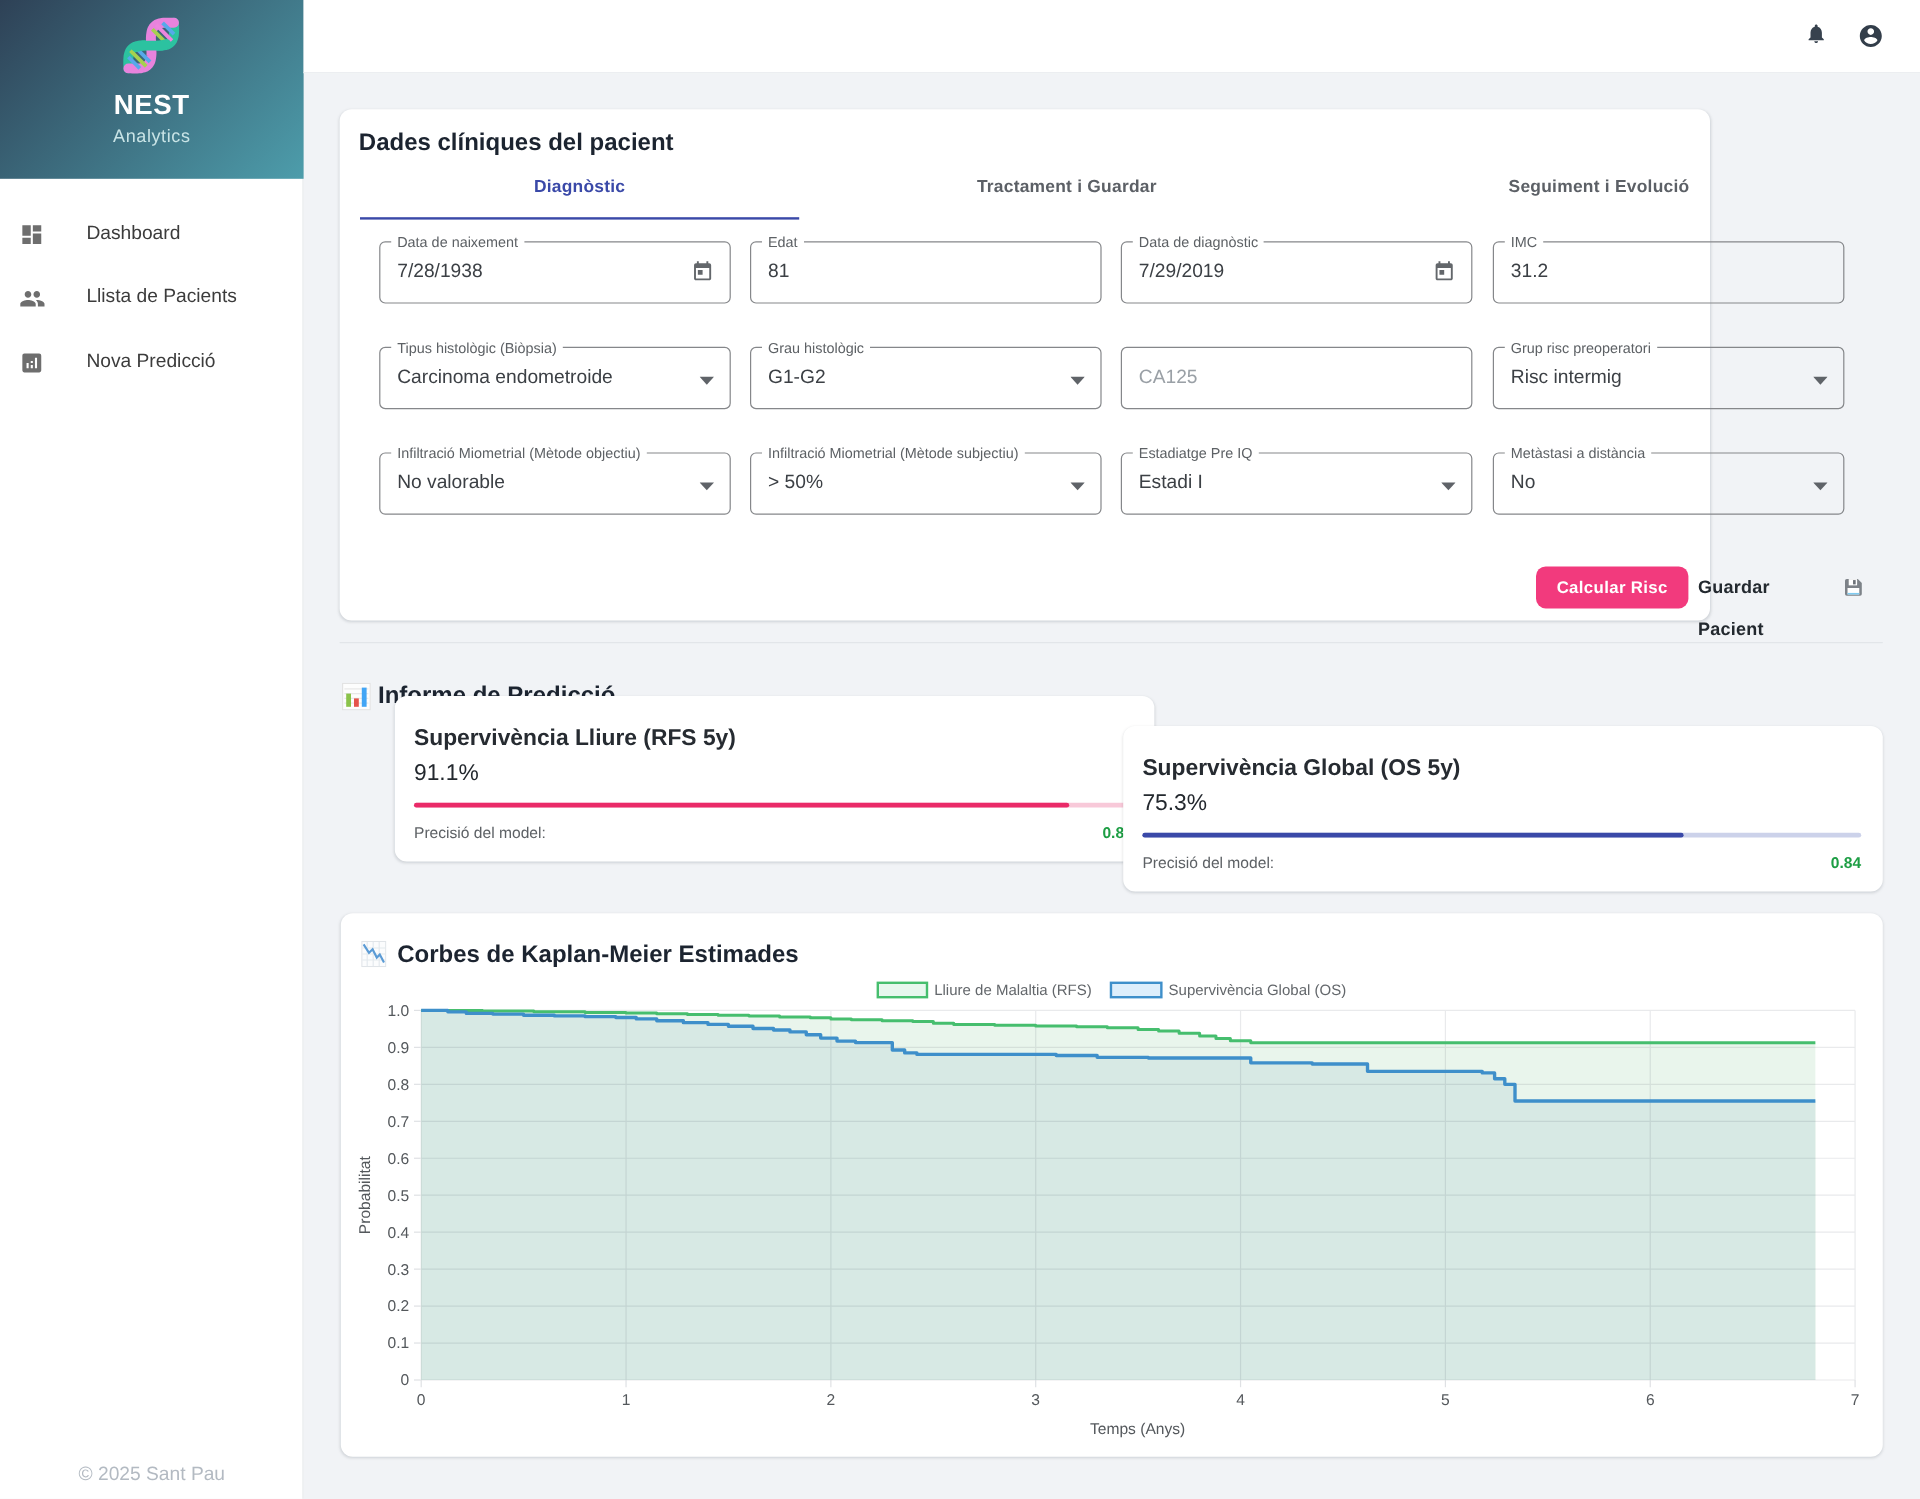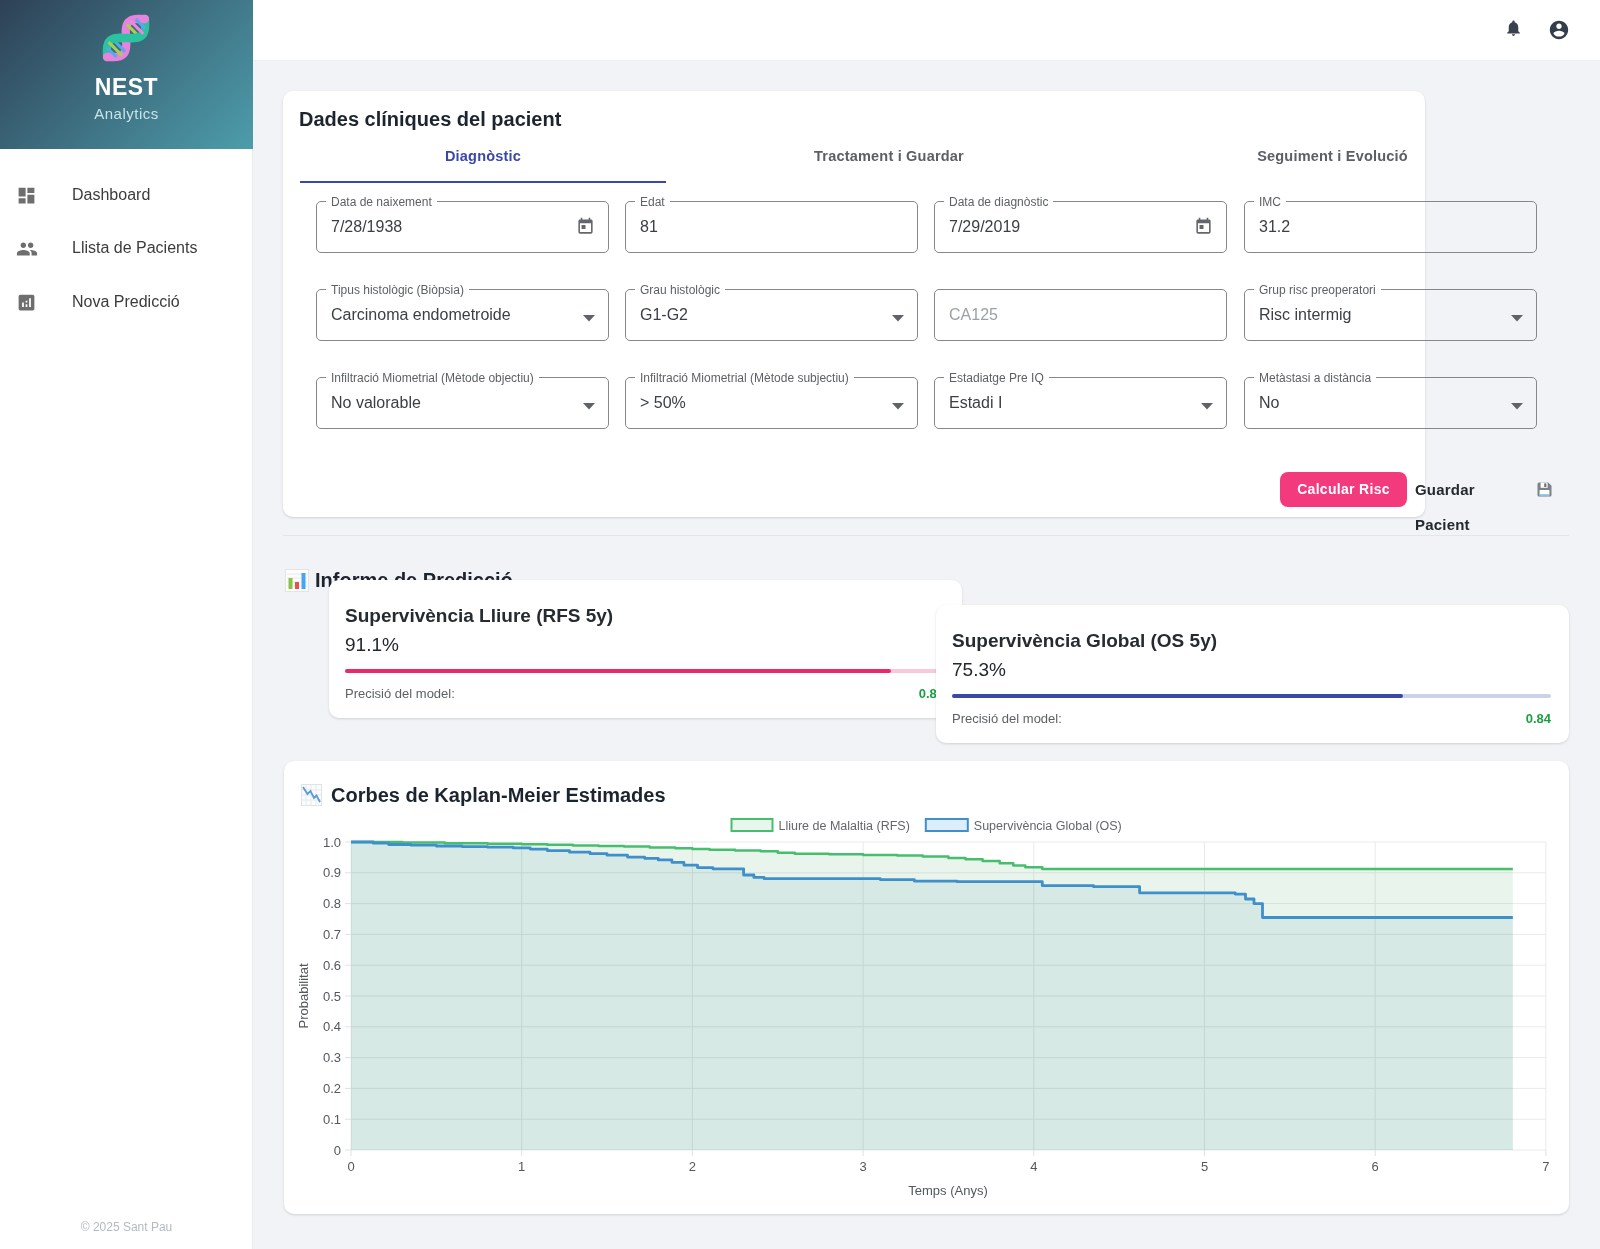--- a/index.html
+++ b/index.html
@@ -5,21 +5,21 @@
 html,body { width:1600px; height:1249px; overflow:hidden; font-family:"Liberation Sans",sans-serif; background:#f1f3f6; }
 
 
 #sidebar { position:absolute; left:0; top:0; width:253px; height:1249px; background:#fff; border-right:1px solid #e7e9ec; }
 #sbhead { position:absolute; left:0; top:0; width:253px; height:149px; background:linear-gradient(135deg,#2e4156 0%,#4d9dab 100%); text-align:center; }
 #nest { position:absolute; top:74px; width:100%; text-align:center; color:#fff; font-size:23px; font-weight:700; letter-spacing:0.5px; }
 #analytics { position:absolute; top:105px; width:100%; color:#c9e4e6; font-size:15px; letter-spacing:0.5px; }
 .mitem { position:absolute; left:0; width:253px; height:48px; }
 .mitem .mic { position:absolute; left:16px; top:13px; }
 .mitem .mtx { position:absolute; left:72px; top:14px; font-size:16px; color:#3c3c3c; }
-#sbfoot { position:absolute; left:0; top:1220px; width:253px; text-align:center; font-size:12px; color:#b3bac2; }
+#sbfoot { position:absolute; left:0; top:1220px; width:253px; text-align:center; font-size:16px; color:#b3bac2; }
 
 
 #topbar { position:absolute; left:253px; top:0; width:1347px; height:61px; background:#fff; border-bottom:1px solid #eceef1; }
 
 
 .card { position:absolute; background:#fff; border-radius:10px; box-shadow:0 1px 3px rgba(25,35,50,0.10), 0 1px 2px rgba(25,35,50,0.06); }
 
 
 #card1 { left:283px; top:91px; width:1142px; height:426px; }
 #c1title { position:absolute; left:16px; top:17px; font-size:20px; font-weight:700; color:#1c2430; }

